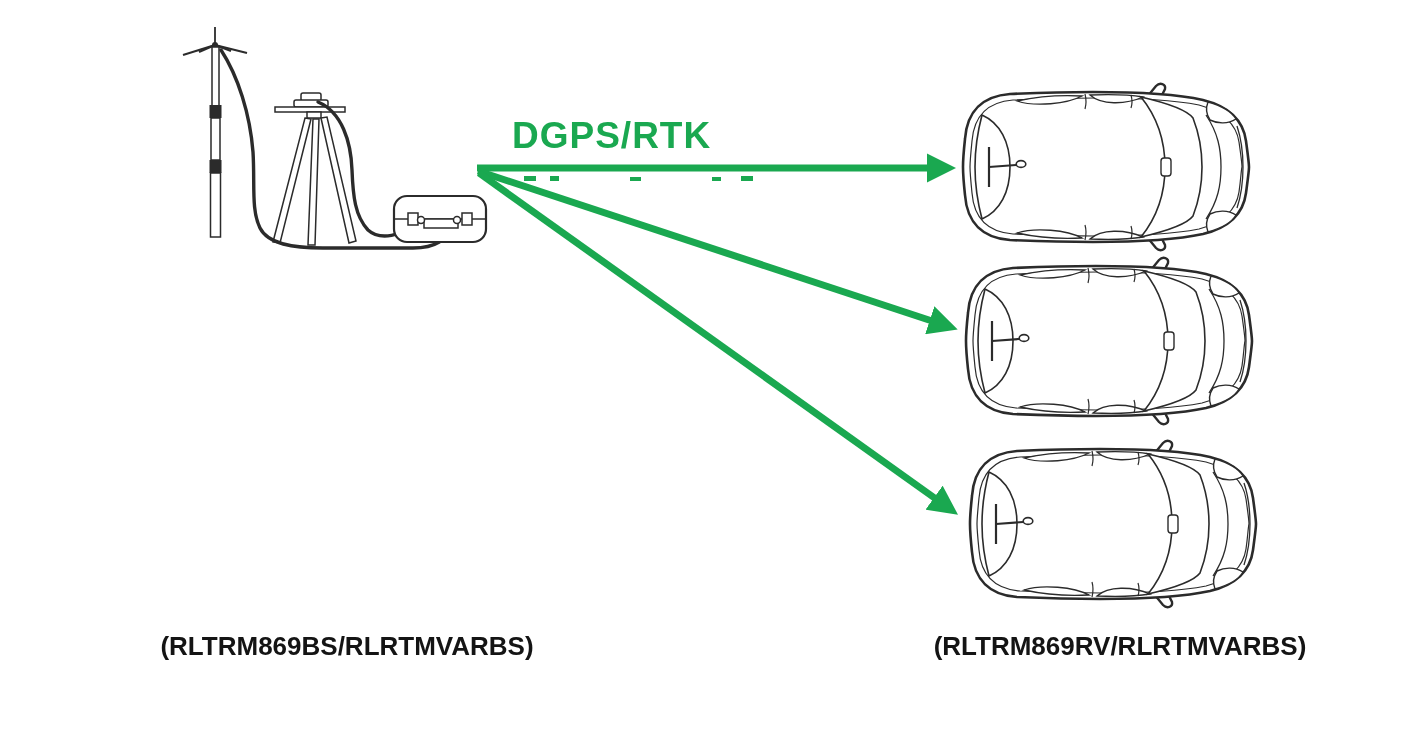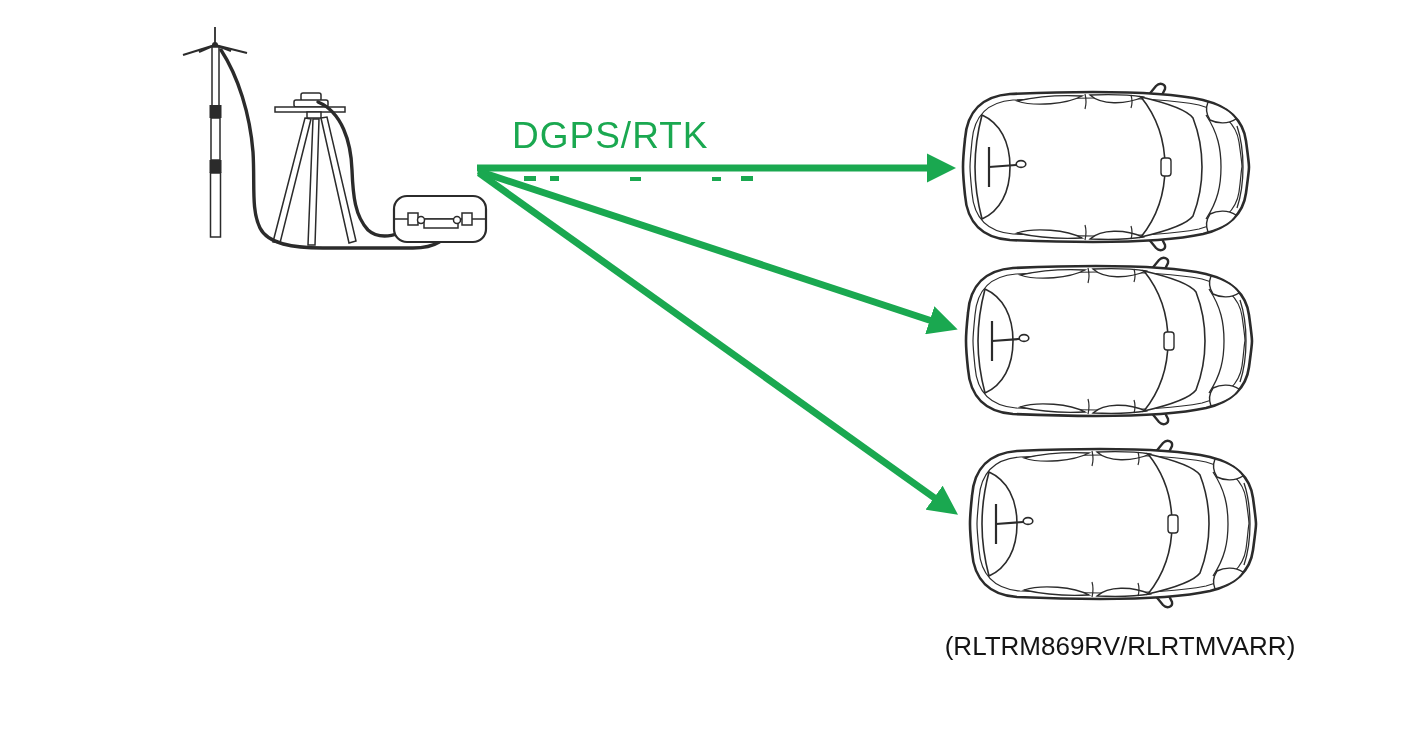--- a/index.html
+++ b/index.html
@@ -1,21 +1,21 @@
 <!DOCTYPE html>
 <html style="--green: #1aa850; --ink: #2b2b2b;"><head>
 <meta charset="utf-8">
 <style>
   :root{
     --green:#1aa850;
     --ink:#2b2b2b;
   }
   html,body{margin:0;padding:0;background:#fff;}
   body{width:1423px;height:732px;font-family:"Liberation Sans",sans-serif;}
-  .canvas{position:relative;width:1423px;height:732px;background:#fff;overflow:hidden;}
+  .canvas{position:relative;width:1423px;height:732px;background:#fff;overflow:hidden;font-weight:bold;}
   .canvas > svg{position:absolute;left:0;top:0;}
   .outline{fill:#fff;stroke:var(--ink);}
   .lineonly{fill:none;stroke:var(--ink);}
   .solid{fill:var(--ink);stroke:none;}
   .cable{fill:none;stroke:var(--ink);stroke-width:3.4;stroke-linecap:round;}
   .arrow{stroke:var(--green);stroke-width:7;fill:none;}
   .frag{fill:var(--green);}
   #ah path{fill:var(--green);}
   .dgps-label{
     position:absolute;left:512px;top:115px;
@@ -136,19 +136,20 @@
     </g>
 
     <use href="#car" xlink:href="#car" x="955" y="84" width="300" height="166"></use>
     <use href="#car" xlink:href="#car" x="958" y="258" width="300" height="166"></use>
     <use href="#car" xlink:href="#car" x="962" y="441" width="300" height="166"></use>
   </svg>
 
   <div class="dgps-label">DGPS/RTK</div>
 
   <div class="caption caption-left">
+    <div>(RLTRM869BS/RLRTMVARBS)</div>
   </div>
 
   <div class="caption caption-right">
-    <div>(RLTRM869RV/RLRTMVARR)</div>
+    <div>(RLTRM869RV/RLRTMVARBS)</div>
   </div>
 
 </div>
 
 </body></html>

